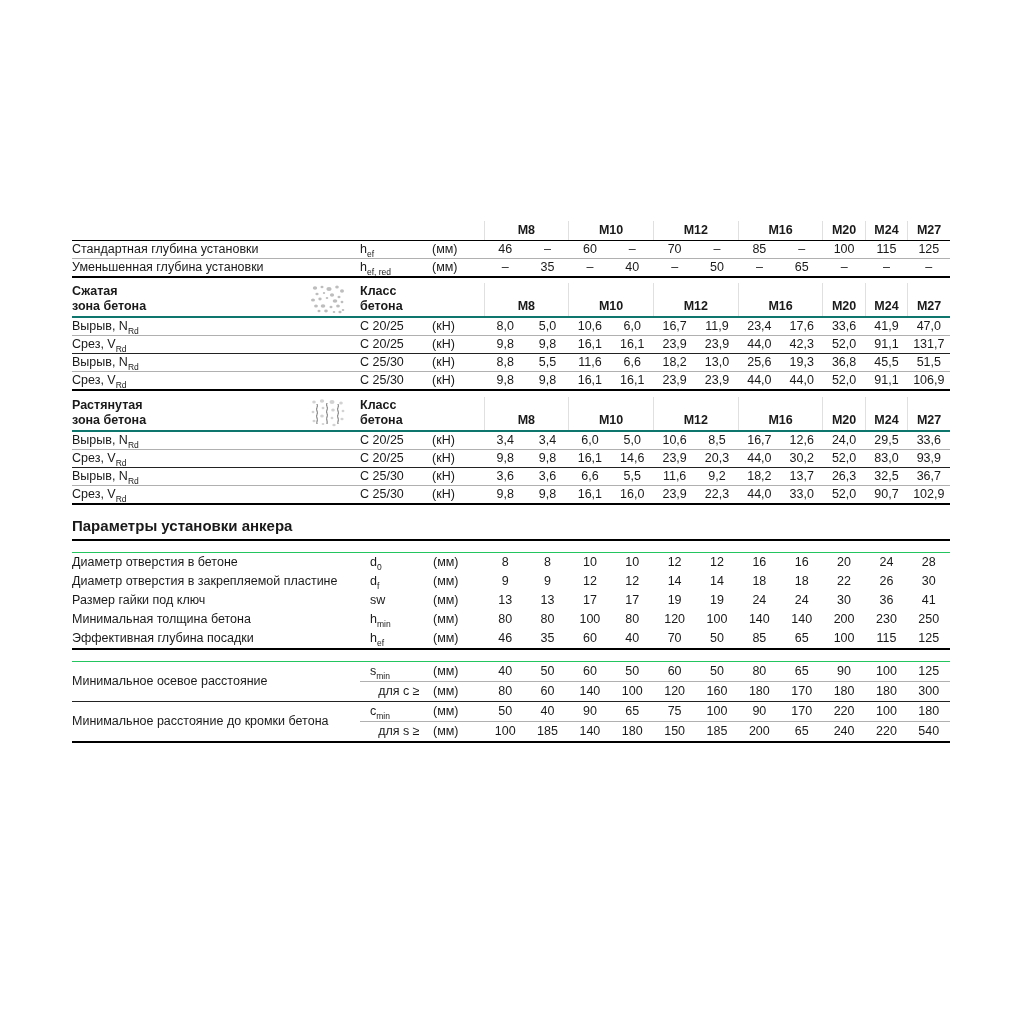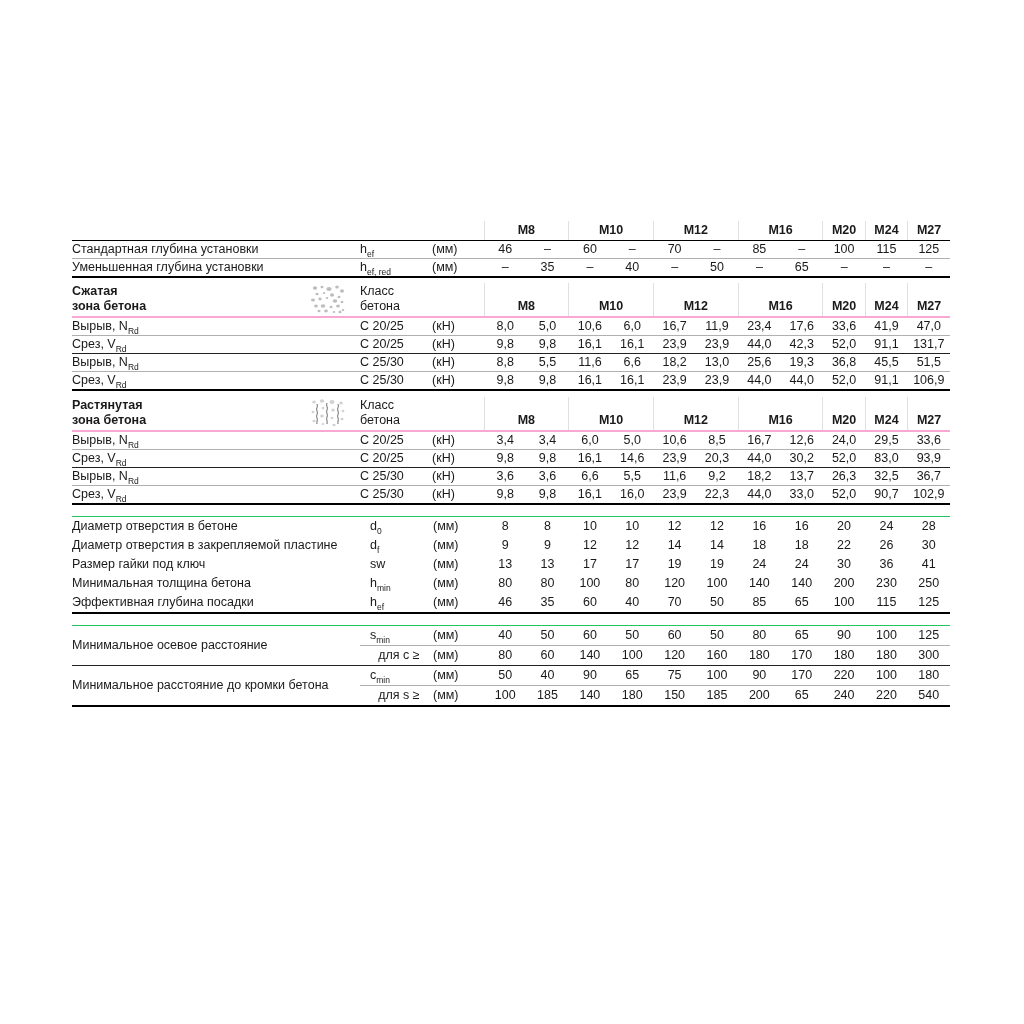--- a/index.html
+++ b/index.html
@@ -31,31 +31,31 @@
   .cls  { text-align:left; }
   .unit { text-align:left; padding-left:1px; }
   .val  { text-align:center; }
   sub { font-size:8.5px; line-height:0; letter-spacing:0; }
 
   th.mcol {
     font-weight:bold; text-align:center; vertical-align:bottom;
     border-left:1px solid #e0e0e0; padding-bottom:3px;
   }
   tr.mrow > td, tr.mrow > th { border-bottom:1px solid #000; }
-  tr.zone-hdr > td, tr.zone-hdr > th { border-bottom:2px solid #f9a8d4; }
+  tr.zone-hdr > td, tr.zone-hdr > th { border-bottom:2px solid #0f766e; }
 
   table.bordered { border-bottom:2px solid #000; }
   table.topline  { border-top:1px solid #22c55e; margin-top:11px; }
 
   tr.sep-light > td { border-top:1px solid #b0b0b0; }
   tr.sep-dark  > td { border-top:1px solid #222222; }
 
   .zone-flex { display:flex; justify-content:space-between; align-items:center; padding-right:14px; }
   .zone-title { font-weight:bold; font-size:12.5px; line-height:15px; }
-  .clshdr { font-weight:normal; vertical-align:bottom; line-height:15px; }
+  .clshdr { font-weight:bold; vertical-align:bottom; line-height:15px; }
   .cicon { display:block; }
   .t2 { margin-top:5px; }
   .t3 { margin-top:6px; }
 </style>
 </head>
 <body>
 
 <div class="page">
 
   <table class="bordered t1 tight">
@@ -346,20 +346,21 @@
           <td class="val">22,3</td>
           <td class="val">44,0</td>
           <td class="val">33,0</td>
           <td class="val">52,0</td>
           <td class="val">90,7</td>
           <td class="val">102,9</td>
         </tr>
   </tbody>
     </table>
 
+  <div class="sec-title mt12">Параметры установки анкера</div>
   <table class="bordered topline">
     <colgroup>
         <col class="c-lbl">
         <col class="c-sym">
         <col class="c-unit">
         <col class="c-val" span="11">
       </colgroup>
     <tbody>
         <tr>
       <td class="lbl">Диаметр отверстия в бетоне</td>

